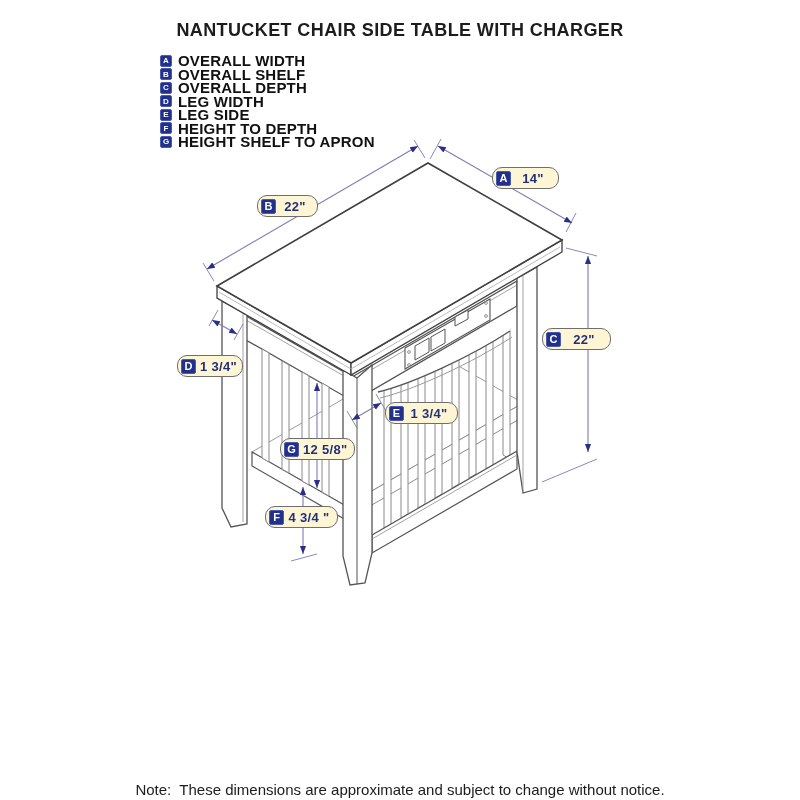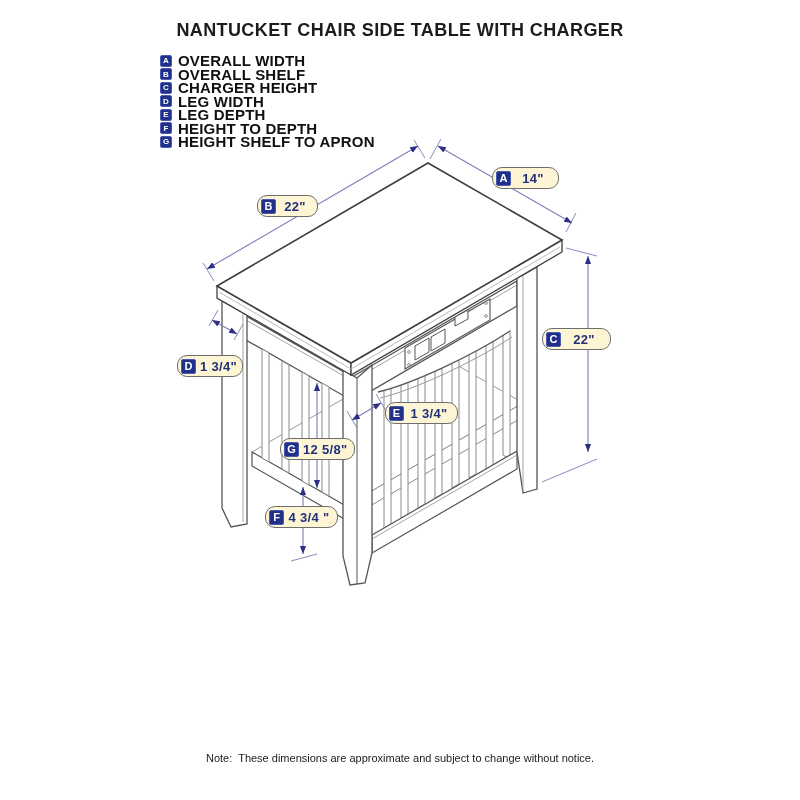--- a/index.html
+++ b/index.html
@@ -36,51 +36,51 @@
     letter-spacing:.3px;white-space:pre;
   }
   #pill-b{left:257px;top:195px;width:61px}
   #pill-a{left:492px;top:167px;width:67px}
   #pill-c{left:542px;top:328px;width:69px}
   #pill-d{left:177px;top:355px;width:66px}
   #pill-e{left:385px;top:402px;width:73px}
   #pill-g{left:280px;top:438px;width:75px}
   #pill-f{left:265px;top:506px;width:73px}
   .note{
-    position:absolute;top:752px;left:0;width:100%;text-align:center;
-    font-size:11px;color:#1c1c1c;white-space:pre;
+    position:absolute;top:781px;left:0;width:100%;text-align:center;
+    font-size:15px;color:#1c1c1c;white-space:pre;
   }
 </style>
 </head>
 <body>
 
 <div class="stage">
 
   <div class="page-title">NANTUCKET CHAIR SIDE TABLE WITH CHARGER</div>
 
   <div class="legend">
     <div class="legend-row">
       <span class="badge">A</span>
       <span class="legend-label">OVERALL WIDTH</span>
     </div>
     <div class="legend-row">
       <span class="badge">B</span>
       <span class="legend-label">OVERALL SHELF</span>
     </div>
     <div class="legend-row">
       <span class="badge">C</span>
-      <span class="legend-label">CHARGER HEIGHT</span>
+      <span class="legend-label">OVERALL DEPTH</span>
     </div>
     <div class="legend-row">
       <span class="badge">D</span>
       <span class="legend-label">LEG WIDTH</span>
     </div>
     <div class="legend-row">
       <span class="badge">E</span>
-      <span class="legend-label">LEG DEPTH</span>
+      <span class="legend-label">LEG SIDE</span>
     </div>
     <div class="legend-row">
       <span class="badge">F</span>
       <span class="legend-label">HEIGHT TO DEPTH</span>
     </div>
     <div class="legend-row">
       <span class="badge">G</span>
       <span class="legend-label">HEIGHT SHELF TO APRON</span>
     </div>
   </div>

